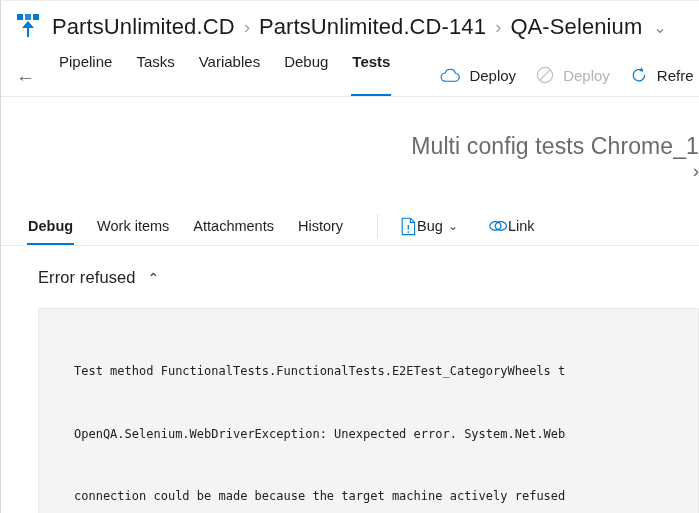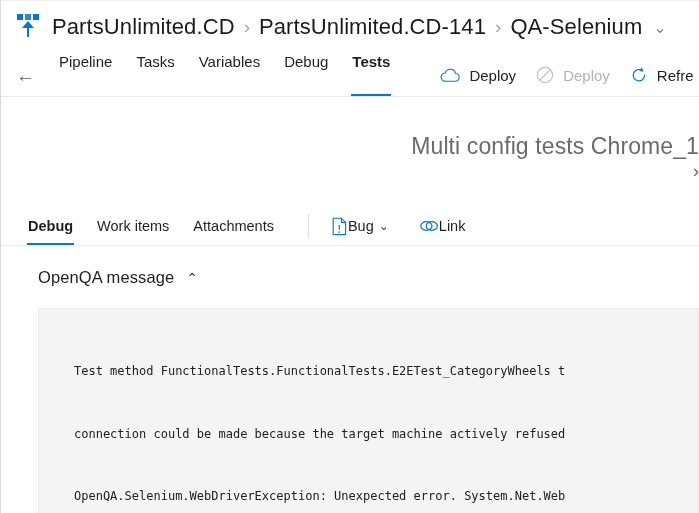--- a/index.html
+++ b/index.html
@@ -336,20 +336,23 @@
   <div class="subtab-bar">
     <div class="subtab active">
       <span>Debug</span>
     </div>
     <div class="subtab">
       <span>Work items</span>
     </div>
     <div class="subtab">
       <span>Attachments</span>
     </div>
+    <div class="subtab">
+      <span>History</span>
+    </div>
 
     <div class="subtab-divider"></div>
 
     <div class="sub-cmd">
       <svg class="ico" width="17" height="19" viewBox="0 0 17 19">
         <path d="M2.2 1.2 H10.4 L14.6 5.4 V17.6 H2.2 Z" fill="none" stroke="#0078d4" stroke-width="1.1"></path>
         <path d="M10.4 1.2 V5.4 H14.6" fill="none" stroke="#0078d4" stroke-width="1.1"></path>
         <line x1="8.3" y1="8.0" x2="8.3" y2="12.6" stroke="#0078d4" stroke-width="1.3"></line>
         <circle cx="8.3" cy="15.0" r="0.85" fill="#0078d4"></circle>
       </svg>
@@ -360,28 +363,28 @@
     <div class="sub-cmd" style="margin-left:14px;">
       <svg class="ico" width="20" height="16" viewBox="0 0 20 16">
         <ellipse cx="7.4" cy="8.0" rx="5.6" ry="4.3" fill="none" stroke="#0078d4" stroke-width="1.2"></ellipse>
         <ellipse cx="12.8" cy="8.0" rx="5.6" ry="4.3" fill="none" stroke="#0078d4" stroke-width="1.2"></ellipse>
       </svg>
       <span>Link</span>
     </div>
   </div>
 
   <div class="error-header">
-    <span class="error-header-label">OpenQA message</span>
+    <span class="error-header-label">Error refused</span>
     <span class="error-collapse-caret">⌃</span>
   </div>
 
   <div class="code-block">
     <div class="code-line">Test method FunctionalTests.FunctionalTests.E2ETest_CategoryWheels t</div>
+    <div class="code-line">OpenQA.Selenium.WebDriverException: Unexpected error. System.Net.Web</div>
     <div class="code-line">connection could be made because the target machine actively refused</div>
-    <div class="code-line">OpenQA.Selenium.WebDriverException: Unexpected error. System.Net.Web</div>
     
     
     
     
     
   </div>
 
 </div>
 
 </body></html>

